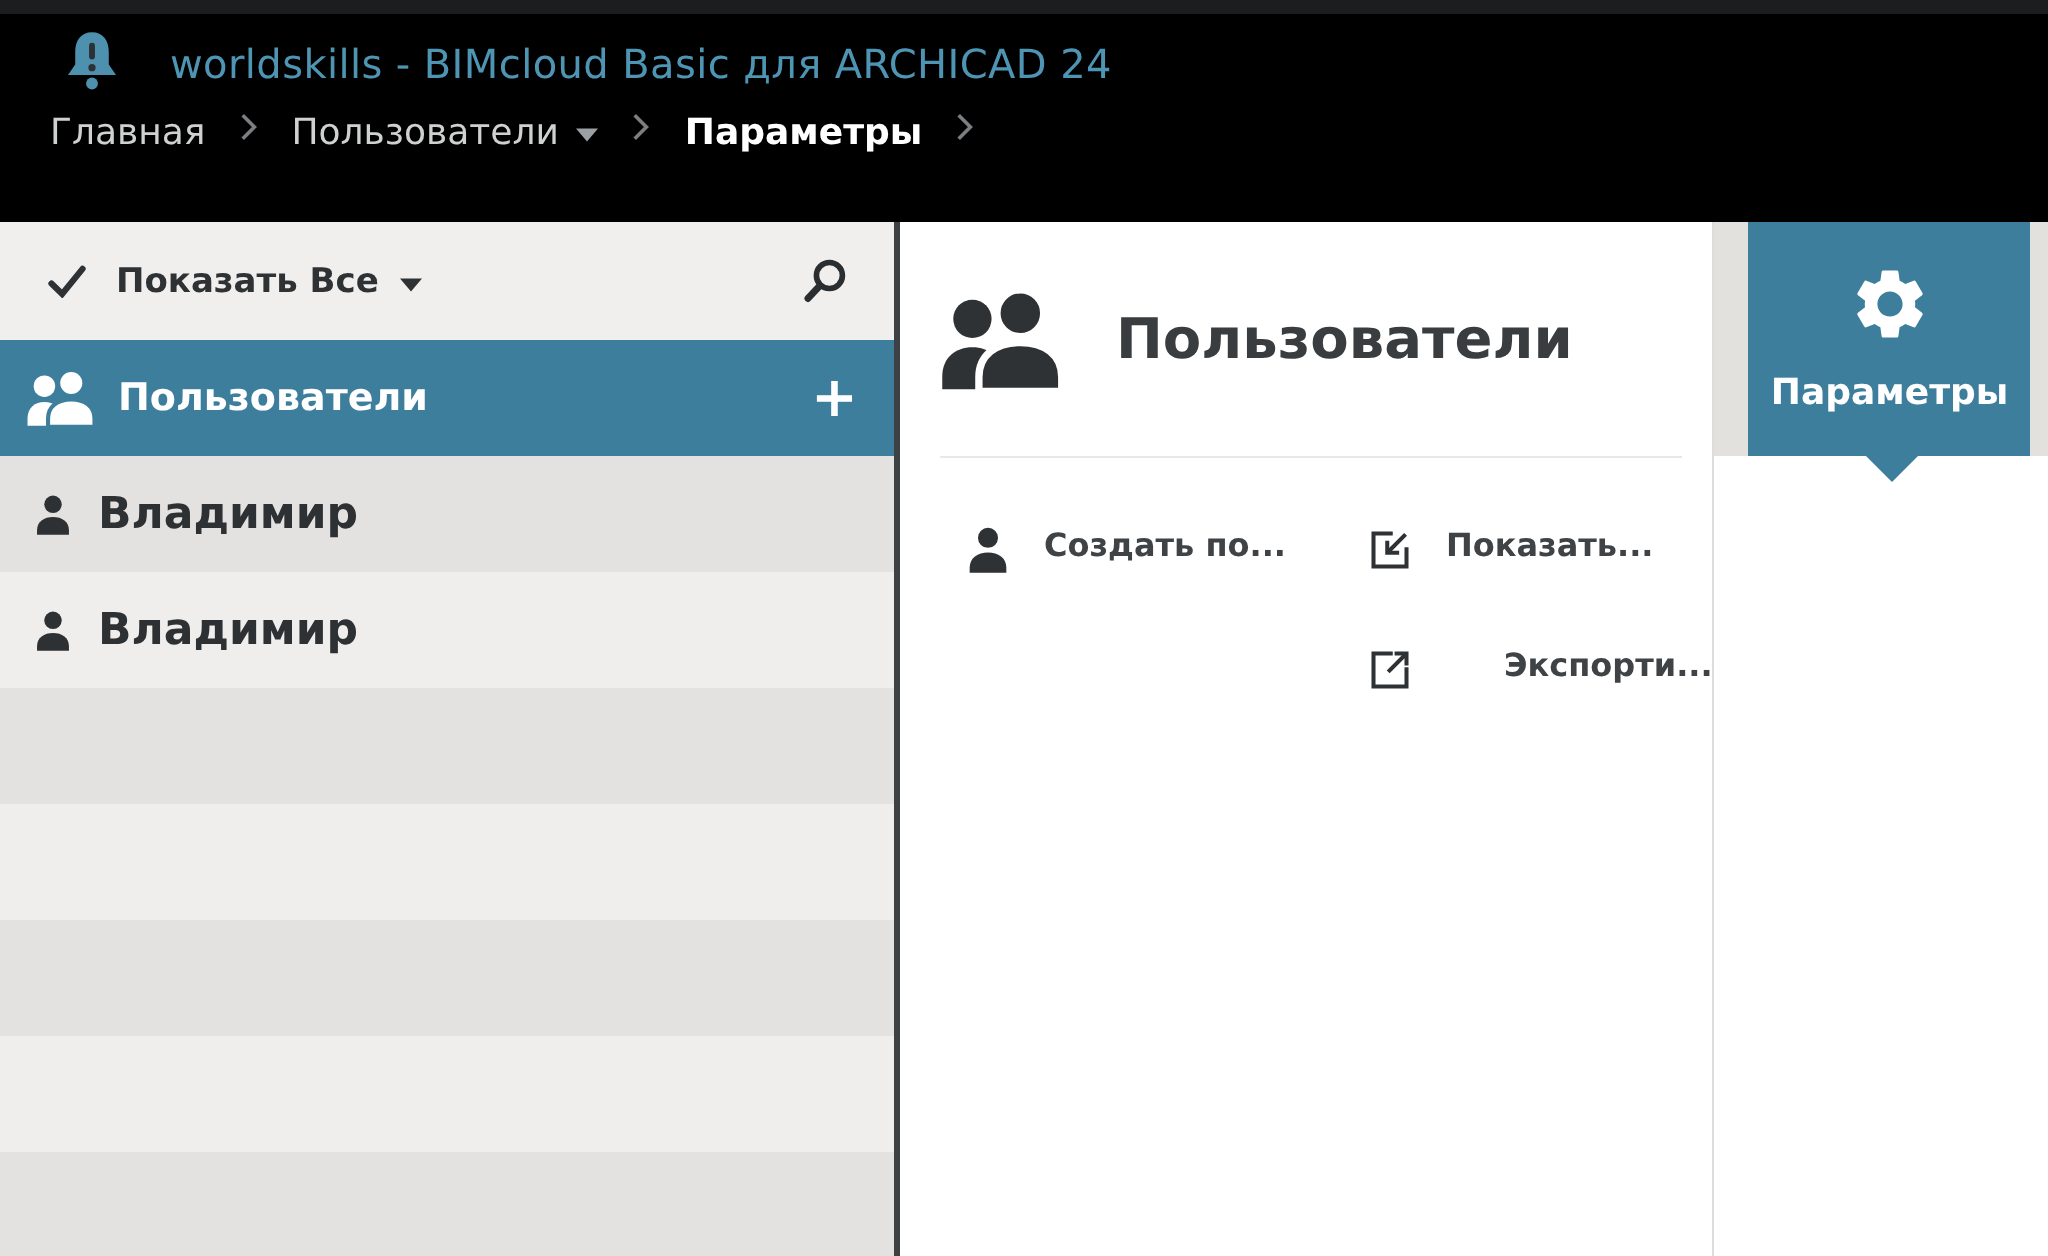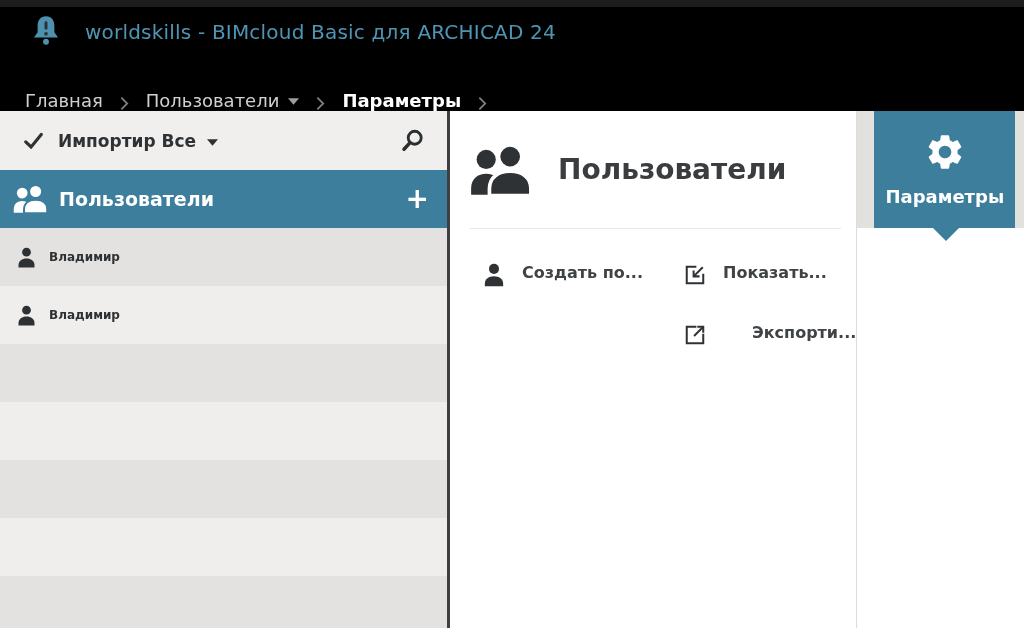--- a/index.html
+++ b/index.html
@@ -6,21 +6,21 @@
   html,body { width:1024px; height:628px; overflow:hidden; }
   body { font-family:"DejaVu Sans","Liberation Sans",sans-serif; background:#fff; }
   .screen { width:1024px; height:628px; display:flex; flex-direction:column; }
 
   
   .header { height:111px; background:#000000; flex:0 0 auto; }
   .window-edge { height:7px; background:#1b1d1f; }
   .titlebar { height:49px; display:flex; align-items:center; padding-left:30px; gap:23px; }
   .bell-icon { width:32px; height:34px; flex:0 0 auto; }
   .app-title { color:#4e95b4; font-size:20px; letter-spacing:.2px; white-space:nowrap; }
-  .breadcrumbs { height:55px; display:flex; align-items:flex-end; padding-left:25px; gap:17px; font-size:18px; color:#cfd0d0; }
+  .breadcrumbs { height:55px; display:flex; align-items:flex-start; padding-left:25px; gap:17px; font-size:18px; color:#cfd0d0; }
   .crumb { white-space:nowrap; cursor:default; }
   .crumb-group { display:flex; align-items:center; gap:9px; }
   .crumb-current { color:#ffffff; font-weight:bold; }
   .bc-chevron { width:9px; height:15px; display:block; }
   .bc-caret { width:11px; height:7px; display:block; margin-top:2px; }
 
   
   .body-row { display:flex; height:517px; flex:0 0 auto; }
 
   
@@ -30,21 +30,21 @@
   .filter-label { font-weight:bold; font-size:17px; color:#2f3234; }
   .filter-caret { width:11px; height:7px; margin-left:-4px; margin-top:3px; }
   .search-btn { margin-left:auto; width:26px; height:26px; cursor:pointer; }
   .selected-row { height:58px; flex:0 0 auto; background:#3d7e9d; display:flex; align-items:center; padding:0 14px 0 13px; gap:11px; color:#fff; }
   .users-icon-sm { width:35px; height:30px; color:#fff; }
   .group-label { font-size:19px; font-weight:bold; white-space:nowrap; }
   .add-button { margin-left:auto; font-size:28px; font-weight:bold; line-height:26px; color:#fff; cursor:pointer; padding:0 4px; }
   .user-list { flex:1; background:repeating-linear-gradient(to bottom,#e3e2e0 0 58px,#efeeed 58px 116px); }
   .user-row { height:58px; display:flex; align-items:center; padding:0 16px 0 17px; gap:13px; cursor:pointer; }
   .user-icon { width:19px; height:21px; color:#2e3133; }
-  .user-name { font-size:12px; font-weight:bold; color:#2e3133; }
+  .user-name { font-size:22px; font-weight:bold; color:#2e3133; }
 
   
   .main { flex:1; background:#fff; border-right:1px solid #dddcda; display:flex; flex-direction:column; }
   .main-header { height:117px; flex:0 0 auto; display:flex; align-items:center; padding-left:20px; gap:26px; }
   .users-icon-lg { width:62px; height:54px; color:#2f3234; flex:0 0 auto; }
   .main-title { font-size:28px; font-weight:bold; color:#3a3d3f; white-space:nowrap; }
   .divider { border-top:1px solid #e8e8e6; margin:0 15px 0 20px; }
   .actions { padding:16px 0 0 33px; display:grid; grid-template-columns:201px auto; grid-auto-rows:60px; align-items:center; }
   .action { display:flex; gap:17px; color:#3f4346; font-size:16px; font-weight:bold; cursor:pointer; white-space:nowrap; }
   .action-icon { width:22px; height:24px; flex:0 0 auto; color:#2f3234; }
@@ -102,21 +102,21 @@
     </div>
   </div>
 
   <div class="body-row">
 
     <div class="sidebar">
       <div class="filter-row">
         <svg class="check-icon" viewBox="0 0 22 18">
             <path d="M2 10.5 L8.2 16.5 L20 2" fill="none" stroke="#2f3234" stroke-width="3.6" stroke-linecap="round"></path>
           </svg>
-        <span class="filter-label">Импортир Все</span>
+        <span class="filter-label">Показать Все</span>
         <svg class="filter-caret" viewBox="0 0 12 7">
             <polygon points="0,0 12,0 6,7" fill="#2f3234"></polygon>
           </svg>
         <svg class="search-btn" viewBox="0 0 24 24">
           <circle cx="14.5" cy="9" r="6" fill="none" stroke="#2b2e30" stroke-width="2.6"></circle>
           <line x1="9.8" y1="14" x2="4.6" y2="19.6" stroke="#2b2e30" stroke-width="3.2" stroke-linecap="round"></line>
         </svg>
       </div>
 
       <div class="selected-row">

